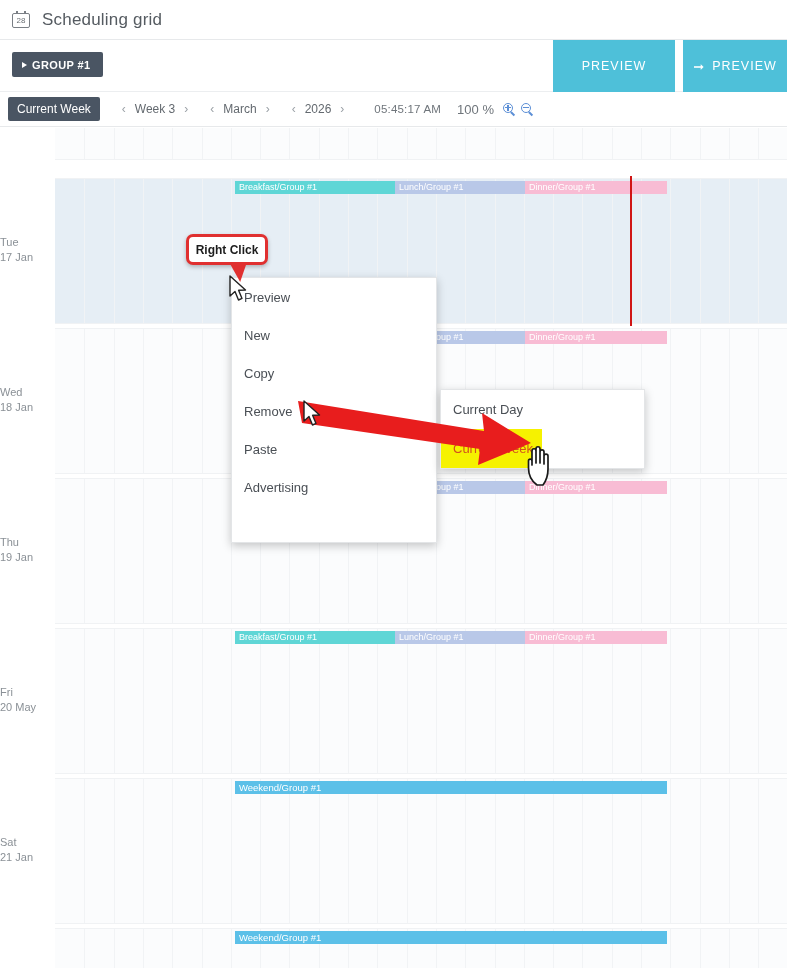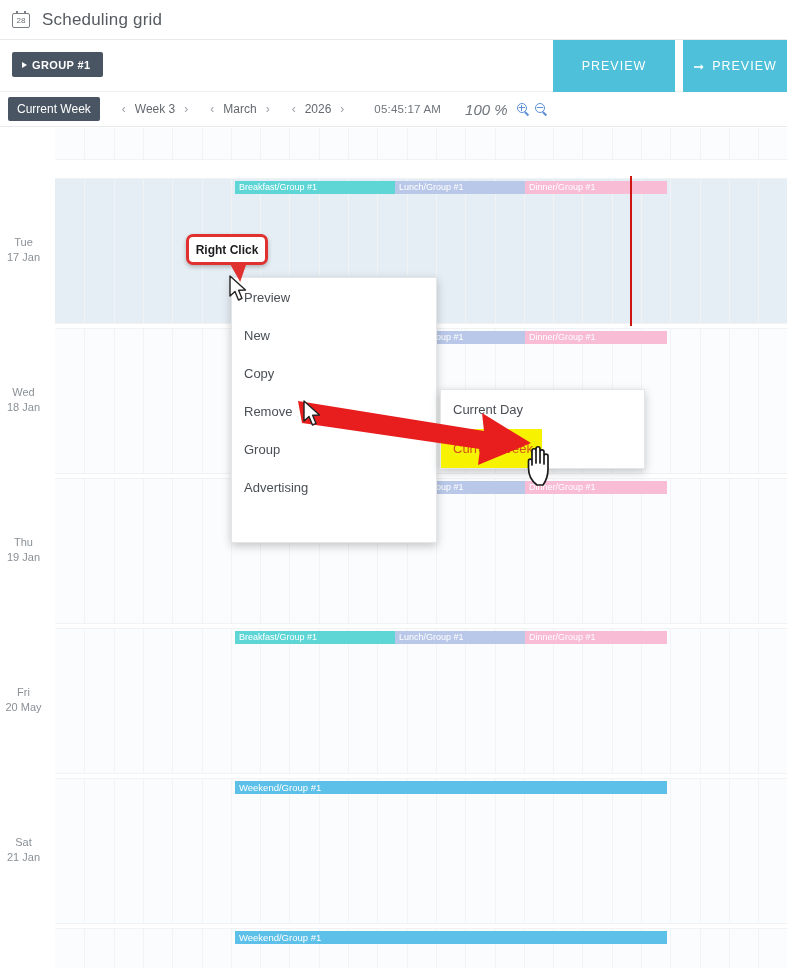--- a/index.html
+++ b/index.html
@@ -73,37 +73,37 @@
     font-size:12px; color:#6f757b;
   }
   .cw-btn {
     background:#4a5563; color:#fff; font-size:12px;
     padding:5px 9px; border-radius:2px; cursor:pointer;
   }
   .stepper { display:flex; align-items:center; gap:9px; margin-left:22px; }
   .stepper .chev { color:#9aa0a6; font-size:12px; cursor:pointer; }
   .stepper .lbl { color:#63696f; font-size:12px; min-width:10px; text-align:center; }
   .clock { margin-left:30px; font-size:11.5px; color:#6f757b; letter-spacing:0.2px; }
-  .zoomlvl { margin-left:24px; font-size:15px; color:#6f757b;font-style:italic; }
+  .zoomlvl { margin-left:16px; font-size:13px; color:#6f757b; }
   .zoom-icons { margin-left:9px; display:flex; gap:5px; align-items:center; }
   .zicon { width:13px;height:13px;position:relative;cursor:pointer; }
   .zicon .lens{position:absolute;left:0;top:0;width:10px;height:10px;border:1.4px solid #5c8fd6;border-radius:50%;}
   .zicon .hdl{position:absolute;left:8px;top:8px;width:5px;height:1.6px;background:#5c8fd6;transform:rotate(45deg);transform-origin:left center;}
   .zicon .pl,.zicon .mn{position:absolute;background:#5c8fd6;}
   .zicon .pl{left:4.3px;top:2px;width:1.3px;height:6px;}
   .zicon .pl2{position:absolute;background:#5c8fd6;left:2px;top:4.3px;width:6px;height:1.3px;}
   .zicon .mn{left:2px;top:4.3px;width:6px;height:1.3px;}
 
   
   .gridwrap {
     position:absolute; left:0; top:128px; width:787px; height:840px;
     background:#fff; overflow:hidden;
   }
   .daylabel {
-    position:absolute; left:0; width:47px; text-align:center;
+    position:absolute; left:0; width:47px; 
     font-size:11px; color:#8a9096; line-height:15px;
   }
   .dayrow {
     position:absolute; left:55px; width:732px;
     background:#fbfcfd; border:1px solid #f0f2f4; border-left:none; border-right:none;
   }
   .dayrow.selected { background:#e6eef5; }
   .colline {
     position:absolute; top:0; bottom:0; width:1px; background:#f1f3f5;
   }
@@ -459,21 +459,21 @@
     <div class="ctxitem">
       <span>New</span>
     </div>
     <div class="ctxitem">
       <span>Copy</span>
     </div>
     <div class="ctxitem">
       <span>Remove</span>
     </div>
     <div class="ctxitem">
-      <span>Group</span>
+      <span>Paste</span>
     </div>
     <div class="ctxitem">
       <span>Advertising</span>
     </div>
   </div>
 <div class="submenu" id="submenu">
     <div class="subitem">
       <span>Current Day</span>
     </div>
     <div class="subitem hl">

